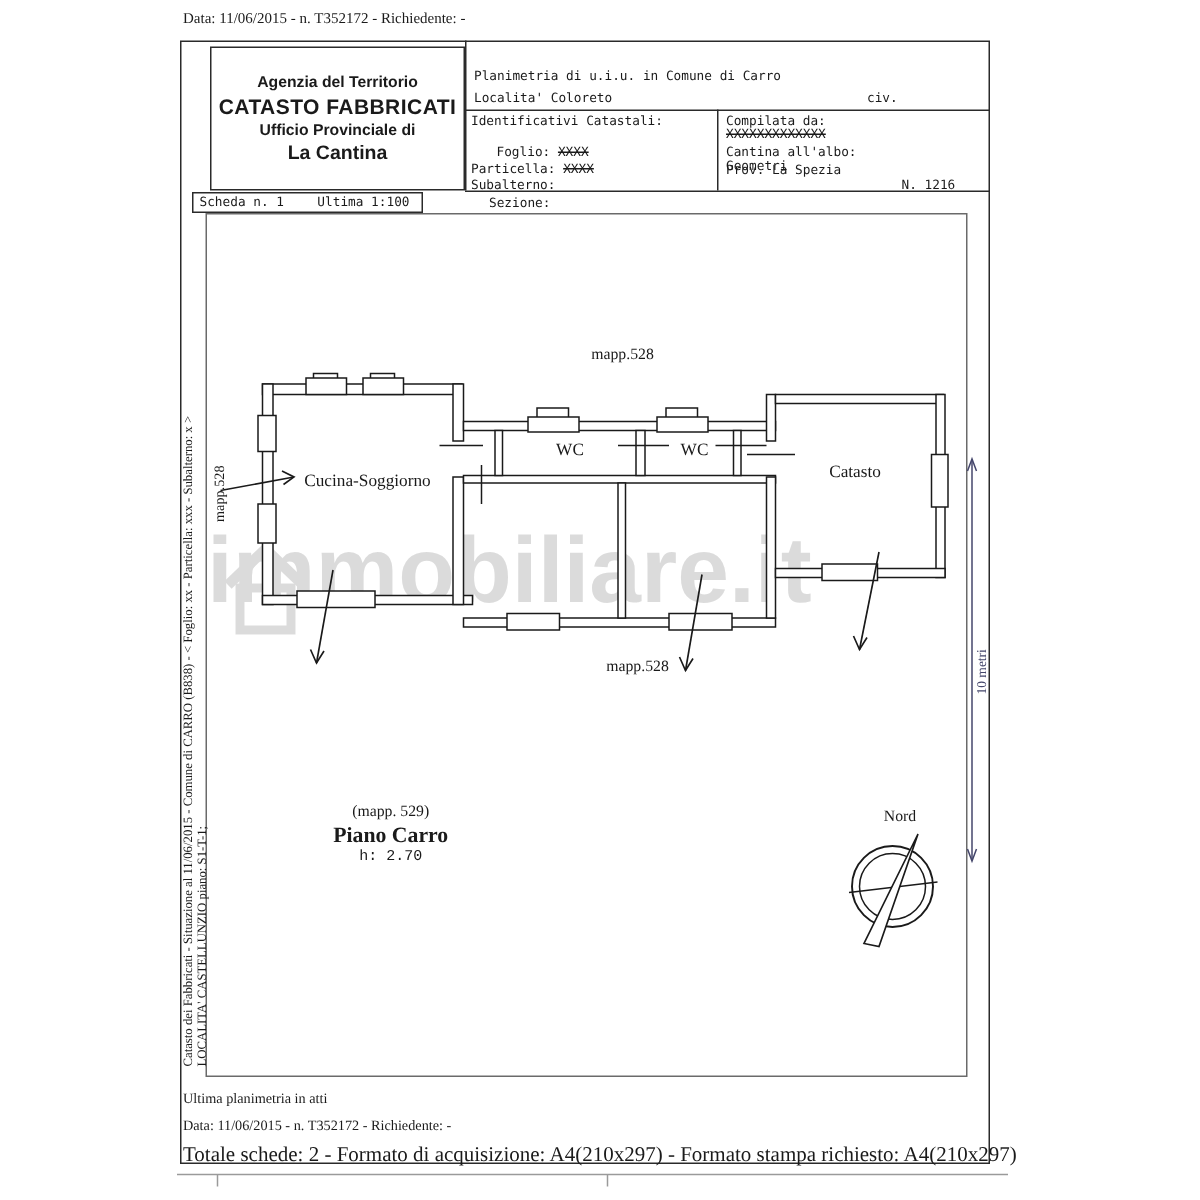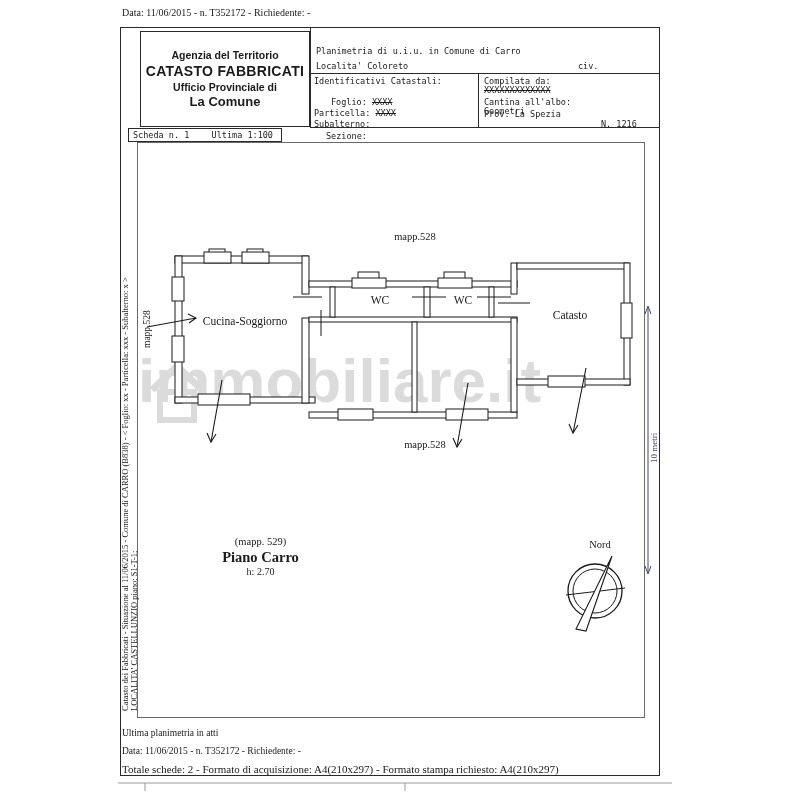--- a/index.html
+++ b/index.html
@@ -37,21 +37,21 @@
 <div class="page">
 
   <div class="abs serif" style="left:122px; top:7px; font-size:10px;">Data: 11/06/2015 - n. T352172 - Richiedente: -</div>
 
   <div class="abs frame-outer"></div>
 
   <div class="abs agency-box sans">
     <div class="a1">Agenzia del Territorio</div>
     <div class="a2">CATASTO FABBRICATI</div>
     <div class="a3">Ufficio Provinciale di</div>
-    <div class="a4">La Comune</div>
+    <div class="a4">La Cantina</div>
   </div>
 
   <div class="abs scheda-box mono">
     <span>Scheda n. 1</span>
     <span>Ultima 1:100</span>
   </div>
 
   <div class="abs vline" style="left:310px; top:27px; height:100px;"></div>
   <div class="abs hline" style="left:310px; top:73px; width:350px;"></div>
   <div class="abs vline" style="left:478px; top:73px; height:54px;"></div>
@@ -170,29 +170,29 @@
   <div class="abs serif vtext" style="left:142px; top:348px; font-size:9.5px;">mapp.528</div>
 
   <div class="abs serif planlabel" style="left:180px; top:315px; width:130px;">Cucina-Soggiorno</div>
   <div class="abs serif planlabel" style="left:355px; top:294px; width:50px;">WC</div>
   <div class="abs serif planlabel" style="left:438px; top:294px; width:50px;">WC</div>
   <div class="abs serif planlabel" style="left:535px; top:309px; width:70px;">Catasto</div>
 
   <div class="abs" style="left:198px; top:536px; width:125px; text-align:center;">
     <div class="serif" style="font-size:10.5px;">(mapp. 529)</div>
     <div class="serif" style="font-size:14.5px; font-weight:bold; margin-top:2px;">Piano Carro</div>
-    <div class="serif" style="font-size:10px;">h: 2.70</div>
+    <div class="serif" style="font-size:10px;font-family:Liberation Mono, monospace;">h: 2.70</div>
   </div>
 
   <div class="abs serif" style="left:570px; top:539px; width:60px; text-align:center; font-size:10.5px;">Nord</div>
 
   <div class="abs serif vtext" style="left:649px; top:463px; font-size:9px; color:#44466b;">10 metri</div>
 
   <div class="abs vtext" style="left:121px; top:711px;">
     <div class="serif" style="font-size:8.5px; line-height:9px;">Catasto dei Fabbricati - Situazione al 11/06/2015 - Comune di CARRO (B838) - &lt; Foglio: xx - Particella: xxx - Subalterno: x &gt;</div>
     <div class="serif" style="font-size:8.5px; line-height:9px;">LOCALITA' CASTELLUNZIO piano: S1-T-1;</div>
   </div>
 
   <div class="abs serif" style="left:122px; top:728px; font-size:9.5px;">Ultima planimetria in atti</div>
   <div class="abs serif" style="left:122px; top:746px; font-size:9.5px;">Data: 11/06/2015 - n. T352172 - Richiedente: -</div>
-  <div class="abs serif" style="left:122px; top:763px; font-size:11px;">Totale schede: 2 - Formato di acquisizione: A4(210x297)  - Formato stampa richiesto: A4(210x297)</div>
+  <div class="abs serif" style="left:122px; top:763px; font-size:14px;">Totale schede: 2 - Formato di acquisizione: A4(210x297)  - Formato stampa richiesto: A4(210x297)</div>
 
 </div>
 
 </body></html>

